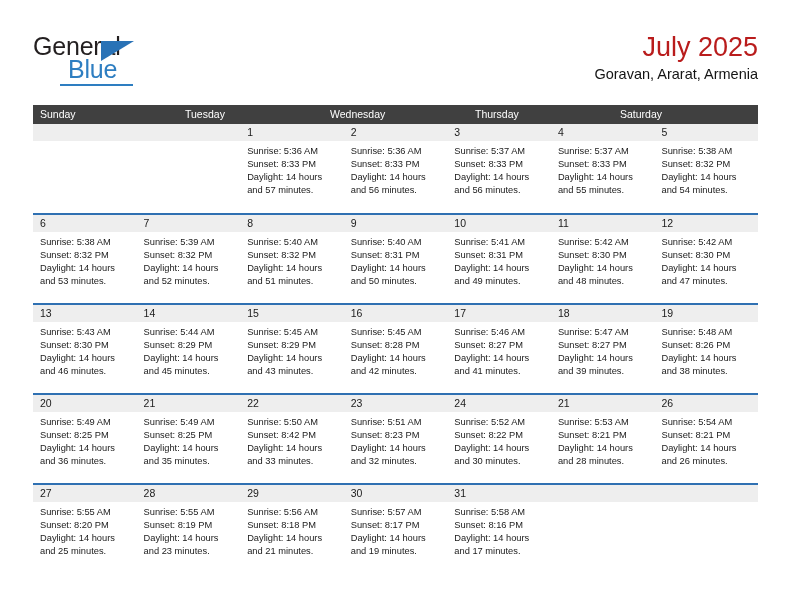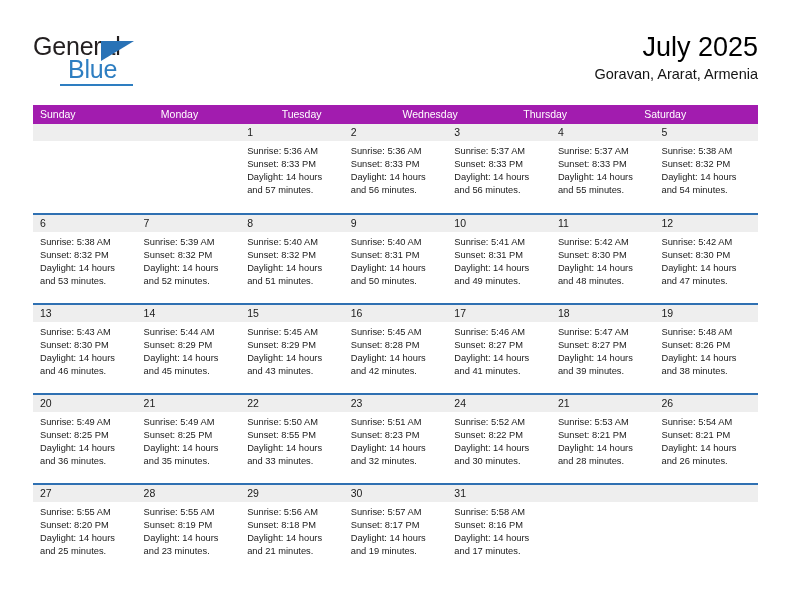--- a/index.html
+++ b/index.html
@@ -74,42 +74,42 @@
   }
 
   .title-block {
     position: absolute;
     right: 0;
     top: 0;
     text-align: right;
   }
   .cal-title {
     font-size: 27px;
-    color: #000000;
+    color: #b91c1c;
     line-height: 34px;
     white-space: nowrap;
   }
   .cal-subtitle {
     font-size: 14.5px;
     color: #141414;
     line-height: 20px;
     margin-top: 0;
     white-space: nowrap;
   }
 
   
   .calendar {
     position: absolute;
     left: 33px;
     top: 105px;
     width: 725px;
   }
   .weekday-row {
     display: flex;
-    background: #a21caf;
+    background: #404040;
     height: 19px;
   }
   .weekday {
     flex: 1 1 0;
     color: #ffffff;
     font-size: 10.5px;
     line-height: 19px;
     padding-left: 7px;
     box-sizing: border-box;
     white-space: nowrap;
@@ -166,21 +166,20 @@
     </div>
     <div class="title-block">
       <div class="cal-title">July 2025</div>
       <div class="cal-subtitle">Goravan, Ararat, Armenia</div>
     </div>
   </div>
 
   <div class="calendar">
     <div class="weekday-row">
       <div class="weekday">Sunday</div>
-      <div class="weekday">Monday</div>
       <div class="weekday">Tuesday</div>
       <div class="weekday">Wednesday</div>
       <div class="weekday">Thursday</div>
       <div class="weekday">Saturday</div>
     </div>
 
     <div class="week-row first">
       <div class="day-cell empty">
         <div class="day-number-band"></div>
       </div>
@@ -382,21 +381,21 @@
           <div>Sunrise: 5:49 AM</div>
           <div>Sunset: 8:25 PM</div>
           <div>Daylight: 14 hours</div>
           <div>and 35 minutes.</div>
         </div>
       </div>
       <div class="day-cell">
         <div class="day-number-band">22</div>
         <div class="day-info">
           <div>Sunrise: 5:50 AM</div>
-          <div>Sunset: 8:55 PM</div>
+          <div>Sunset: 8:42 PM</div>
           <div>Daylight: 14 hours</div>
           <div>and 33 minutes.</div>
         </div>
       </div>
       <div class="day-cell">
         <div class="day-number-band">23</div>
         <div class="day-info">
           <div>Sunrise: 5:51 AM</div>
           <div>Sunset: 8:23 PM</div>
           <div>Daylight: 14 hours</div>

